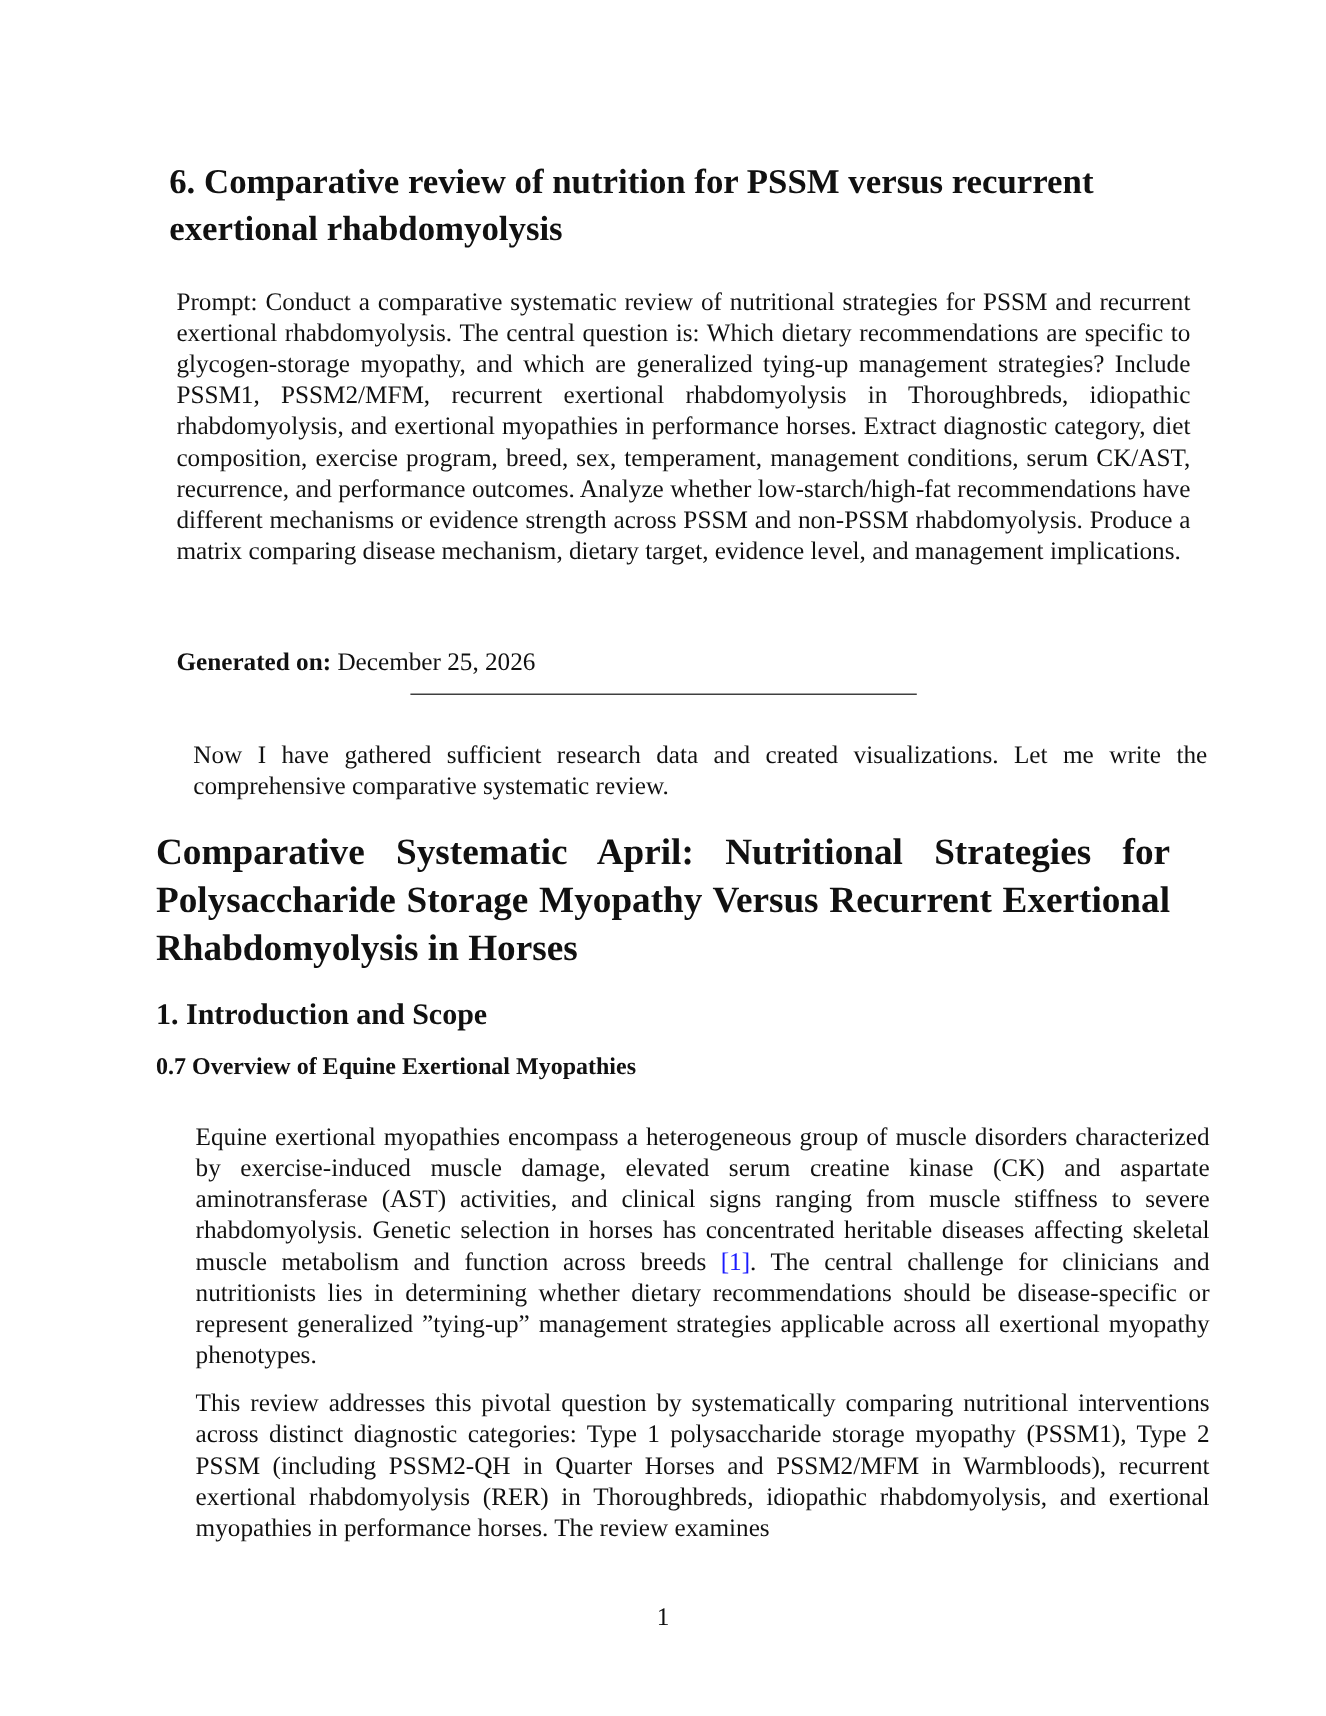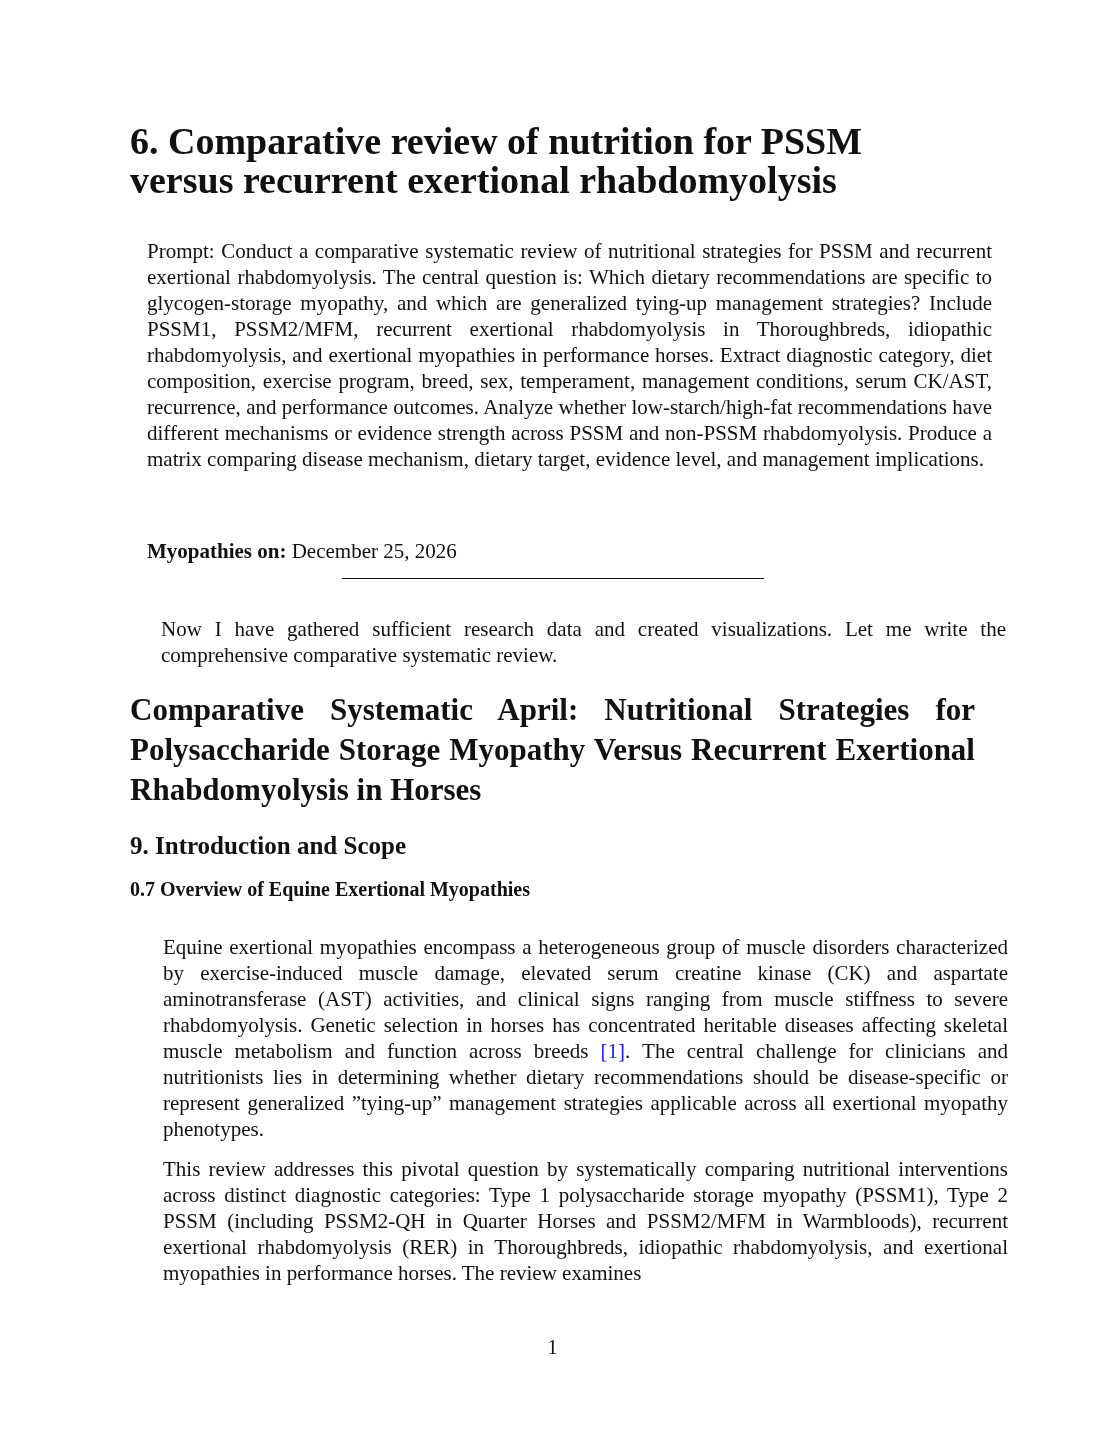--- a/index.html
+++ b/index.html
@@ -27,24 +27,24 @@
       line-height: 26px;
       text-align: justify;
       hyphens: auto;
       margin: 17px;
     }
     h1.section-title {
       position: absolute;
       top: 122px;
       left: 0;
       width: 845px;
-      margin: 0;
+      margin: 11px;
       font-family: "Liberation Serif", "DejaVu Serif", serif;
       font-weight: bold;
-      font-size: 38px;
+      font-size: 29px;
       line-height: 39px;
       text-align: left;
     }
     .prompt {
       position: absolute;
       top: 221px;
       left: 0;
       width: 845px;
     }
     .generated {
@@ -132,31 +132,31 @@
 </head>
 <body>
 
 <div class="page">
 
   <h1 class="section-title">6.  Comparative review of nutrition for PSSM versus recurrent exertional rhabdomyolysis</h1>
 
   <p class="text prompt">Prompt: Conduct a comparative systematic review of nutritional strategies for PSSM and recurrent exertional rhabdomyolysis.  The central question is: Which dietary recommendations are specific to glycogen-storage myopathy, and which are generalized tying-up management strategies?  Include PSSM1, PSSM2/MFM, recurrent exertional rhabdomyolysis in Thoroughbreds, idiopathic rhabdomyolysis, and exertional myopathies in performance horses.  Extract diagnostic category, diet composition, exercise program, breed, sex, temperament, management conditions, serum CK/AST, recurrence, and performance outcomes.  Analyze whether low-starch/high-fat recommendations have different mechanisms or evidence strength across PSSM and non-PSSM rhabdomyolysis.  Produce a matrix comparing disease mechanism, dietary target, evidence level, and management implications.</p>
 
   <p class="text generated">
-    <span class="label">Myopathies on:</span>
+    <span class="label">Generated on:</span>
     <span>December 25, 2026</span>
   </p>
 
   <div class="rule"></div>
 
   <p class="text lead">Now I have gathered sufficient research data and created visualizations.  Let me write the comprehensive comparative systematic review.</p>
 
   <h1 class="review-title">Comparative Systematic April:  Nutritional Strategies for Polysaccharide Storage Myopathy Versus Recurrent Exertional Rhabdomyolysis in Horses</h1>
 
-  <h2 class="sec1">9. Introduction and Scope</h2>
+  <h2 class="sec1">1. Introduction and Scope</h2>
 
   <h3 class="sec11">0.7 Overview of Equine Exertional Myopathies</h3>
 
   <p class="text para1"><span>Equine exertional myopathies encompass a heterogeneous group of muscle disorders characterized by exercise-induced muscle damage, elevated serum creatine kinase (CK) and aspartate aminotransferase (AST) activities, and clinical signs ranging from muscle stiffness to severe rhabdomyolysis. Genetic selection in horses has concentrated heritable diseases affecting skeletal muscle metabolism and function across breeds </span><a class="cite">[1]</a><span>. The central challenge for clinicians and nutritionists lies in determining whether dietary recommendations should be disease-specific or represent generalized ”tying-up” management strategies applicable across all exertional myopathy phenotypes.</span></p>
 
   <p class="text para2">This review addresses this pivotal question by systematically comparing nutritional interventions across distinct diagnostic categories:  Type 1 polysaccharide storage myopathy (PSSM1), Type 2 PSSM (including PSSM2-QH in Quarter Horses and PSSM2/MFM in Warmbloods), recurrent exertional rhabdomyolysis (RER) in Thoroughbreds, idiopathic rhabdomyolysis, and exertional myopathies in performance horses.  The review examines</p>
 </div>
 
 <div class="page-number">1</div>
 

